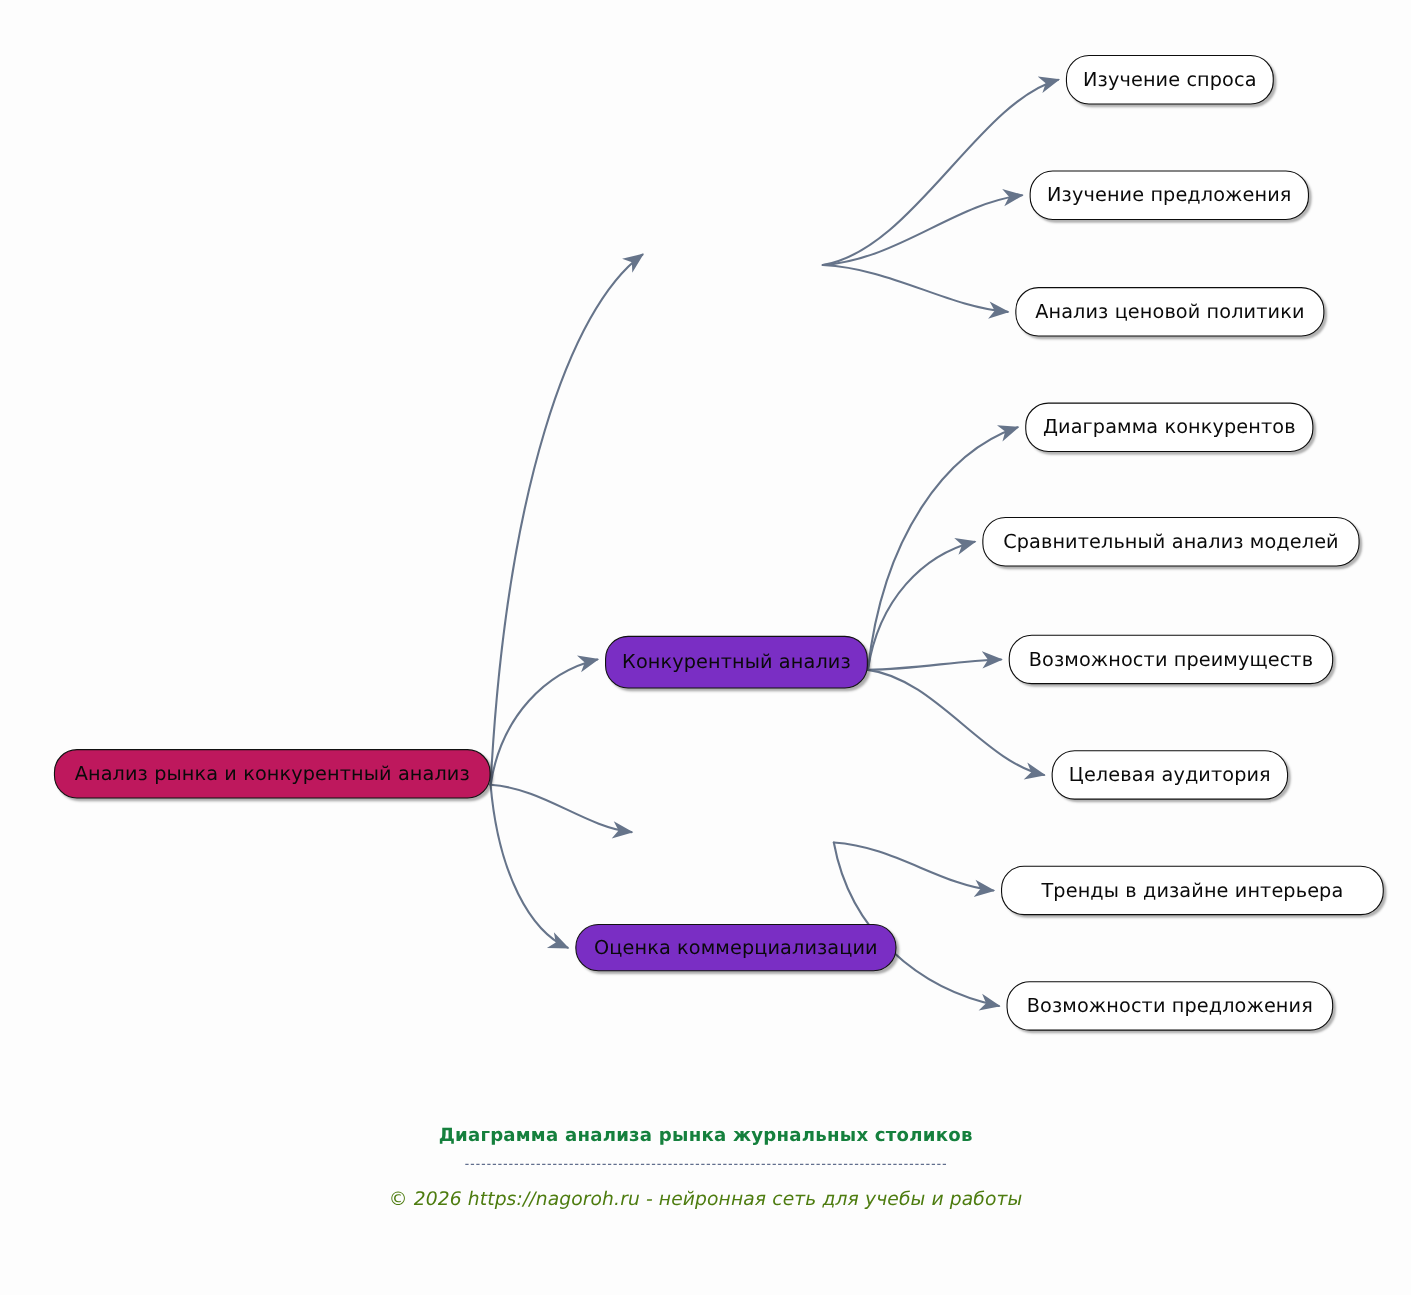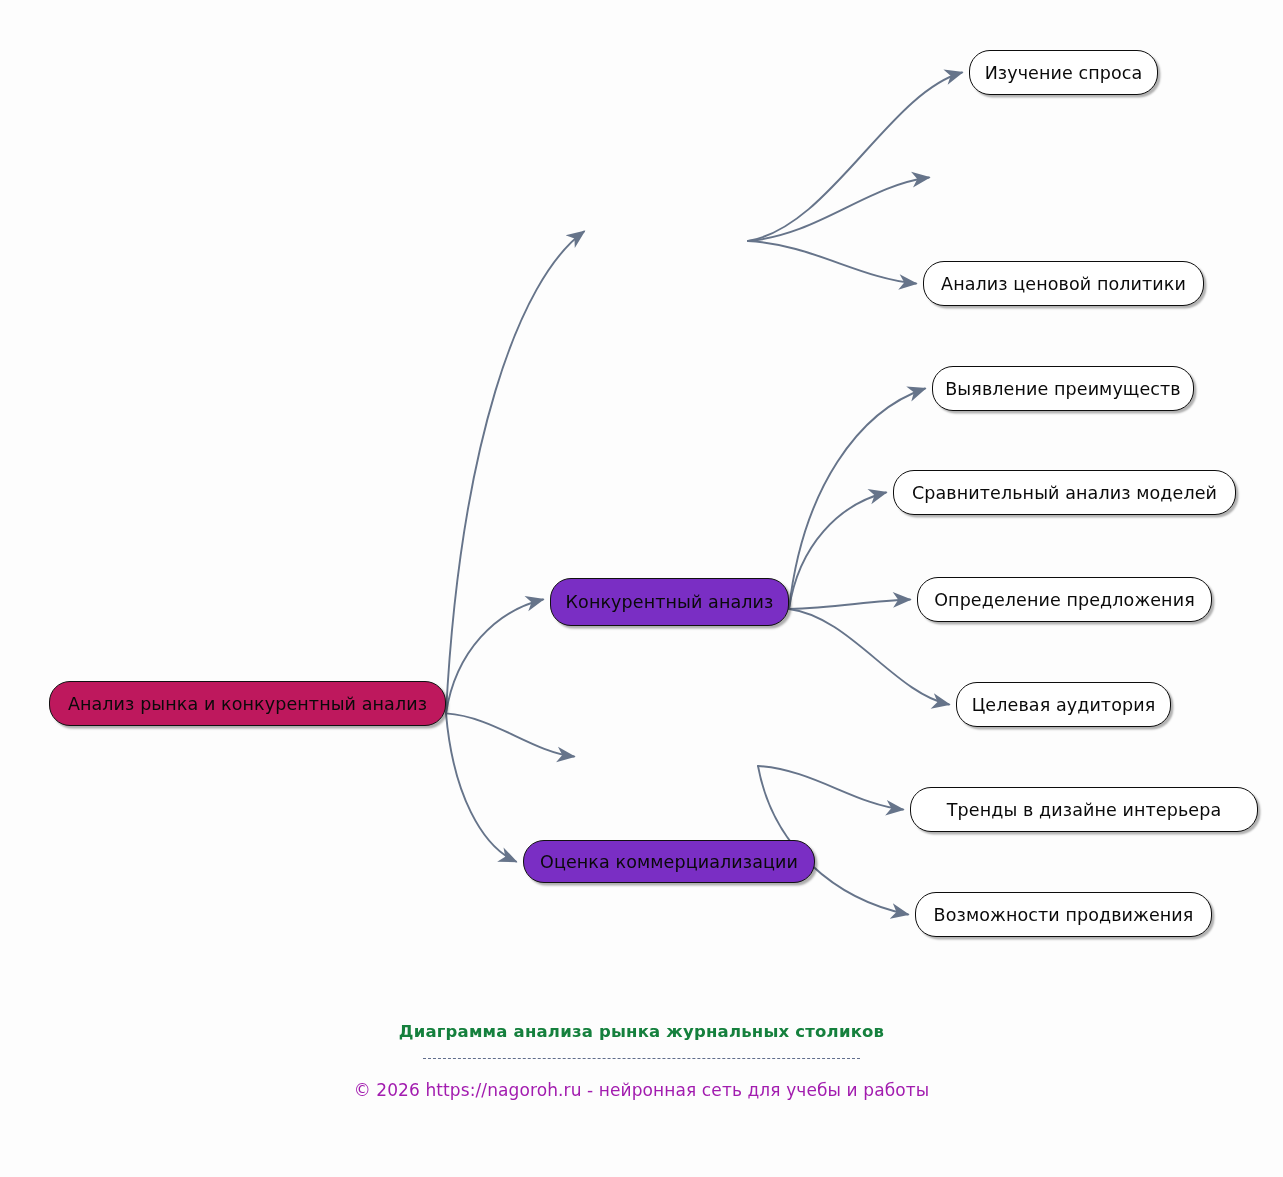--- a/index.html
+++ b/index.html
@@ -73,22 +73,23 @@
     justify-content: center;
   }
   #divider .rule {
     width: 437px;
     border-top: 1.4px dashed #46567a;
     opacity: 0.85;
   }
   #copyright {
     top: 1080px;
     font-size: 17px;
-    color: #a21caf;
+    color: #4d7c0f;
     letter-spacing: 0.1px;
+    font-style: italic;
   }
 </style>
 </head>
 <body>
 
 <div id="canvas">
 
   <svg id="edges" viewBox="0 0 1283 1177">
     <defs>
       <marker id="arrow" viewBox="0 0 12 10" refX="10" refY="5" markerWidth="11" markerHeight="9" orient="auto-start-reverse">
@@ -119,40 +120,43 @@
   <div class="node node-branch" style="left: 550px; top: 578px; width: 239px; height: 48px;">
     <span>Конкурентный анализ</span>
   </div>
   <div class="node node-branch" style="left: 523px; top: 840px; width: 292px; height: 43px;">
     <span>Оценка коммерциализации</span>
   </div>
 
   <div class="node node-leaf" style="left: 969px; top: 50px; width: 189px; height: 45px;">
     <span>Изучение спроса</span>
   </div>
+  <div class="node node-leaf" style="left: 936px; top: 155px; width: 254px; height: 45px;">
+    <span>Изучение предложения</span>
+  </div>
   <div class="node node-leaf" style="left: 923px; top: 261px; width: 281px; height: 45px;">
     <span>Анализ ценовой политики</span>
   </div>
   <div class="node node-leaf" style="left: 932px; top: 366px; width: 262px; height: 45px;">
-    <span>Выявление преимуществ</span>
+    <span>Диаграмма конкурентов</span>
   </div>
   <div class="node node-leaf" style="left: 893px; top: 470px; width: 343px; height: 45px;">
     <span>Сравнительный анализ моделей</span>
   </div>
   <div class="node node-leaf" style="left: 917px; top: 577px; width: 295px; height: 45px;">
-    <span>Определение предложения</span>
+    <span>Возможности преимуществ</span>
   </div>
   <div class="node node-leaf" style="left: 956px; top: 682px; width: 215px; height: 45px;">
     <span>Целевая аудитория</span>
   </div>
   <div class="node node-leaf" style="left: 910px; top: 787px; width: 348px; height: 45px;">
     <span>Тренды в дизайне интерьера</span>
   </div>
   <div class="node node-leaf" style="left: 915px; top: 892px; width: 297px; height: 45px;">
-    <span>Возможности продвижения</span>
+    <span>Возможности предложения</span>
   </div>
 
   <div class="footer" id="caption">Диаграмма анализа рынка журнальных столиков</div>
   <div class="footer" id="divider">
     <div class="rule"></div>
   </div>
   <div class="footer" id="copyright">© 2026 https://nagoroh.ru - нейронная сеть для учебы и работы</div>
 
 </div>
 

